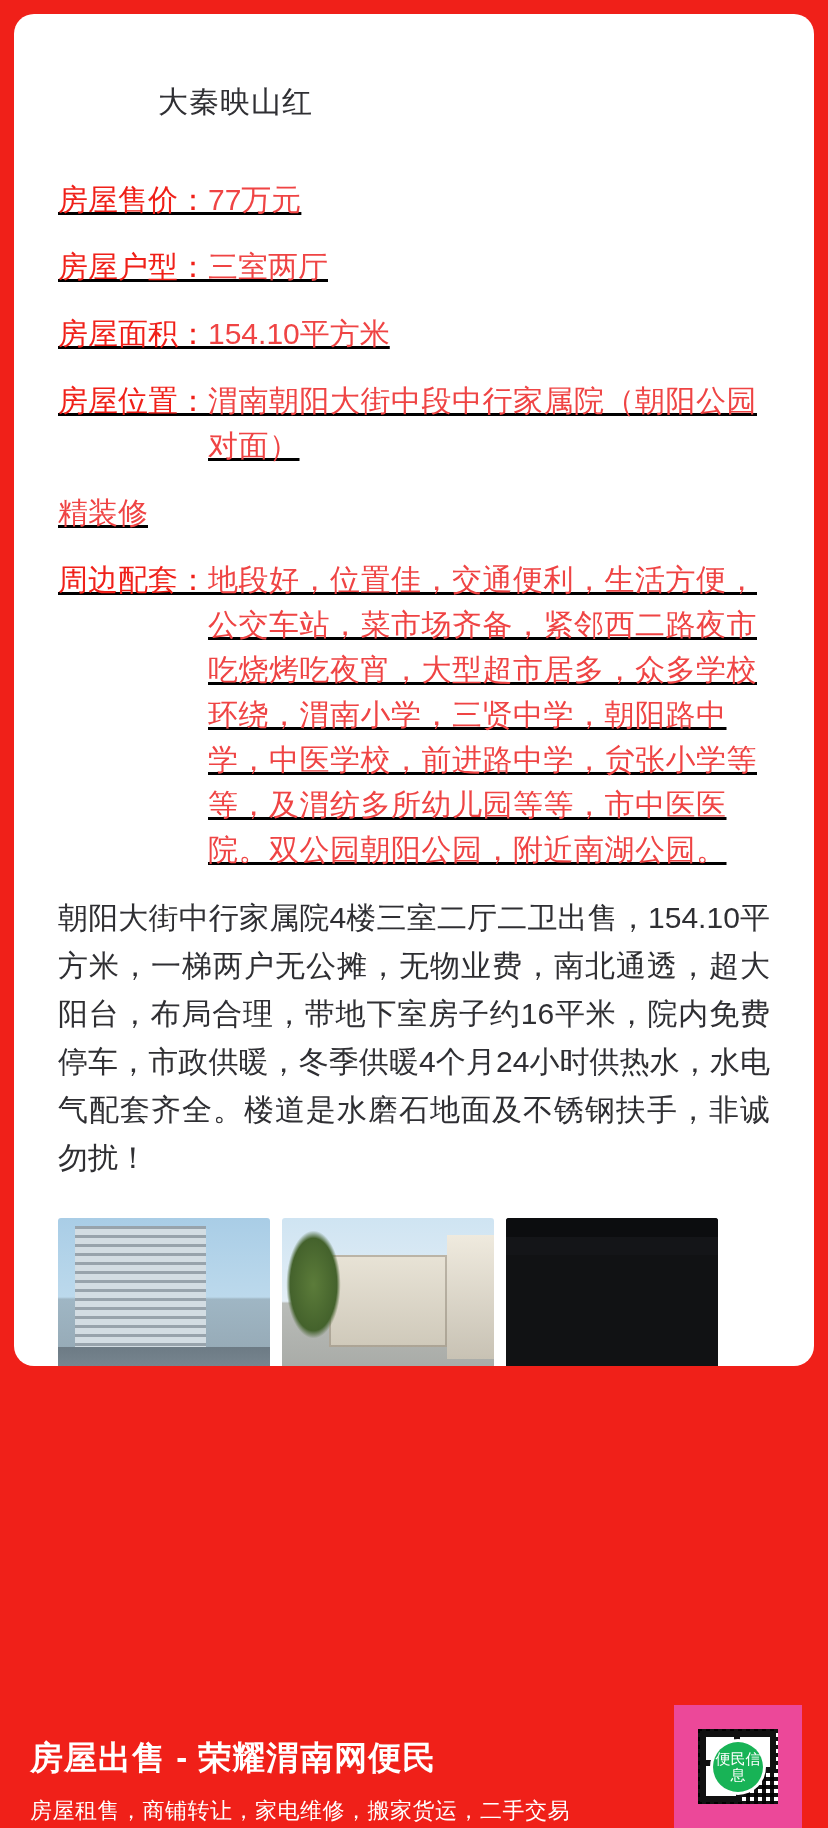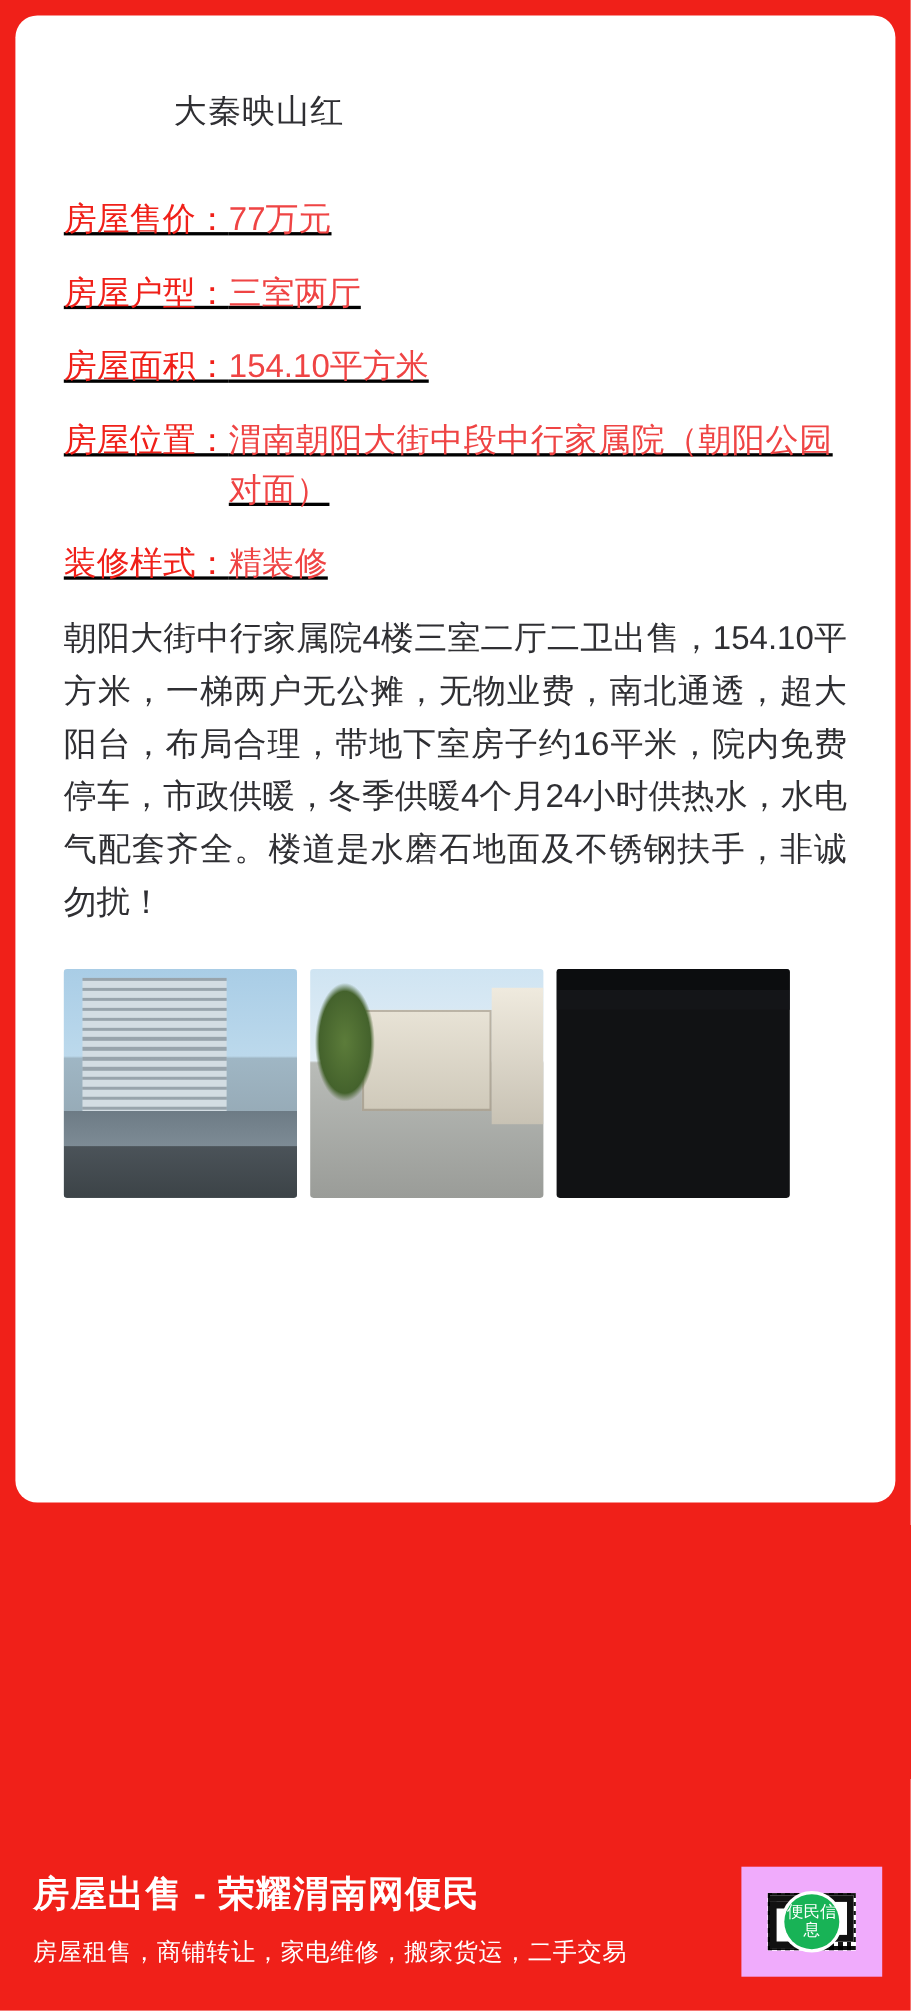--- a/index.html
+++ b/index.html
@@ -139,21 +139,21 @@
   }
   .footer {
     position: absolute;
     left: 0;
     bottom: 0;
     width: 828px;
     height: 188px;
     box-sizing: border-box;
     padding: 26px 26px 0 30px;
     display: flex;
-    align-items: center;
+    align-items: flex-end;
     justify-content: space-between;
     gap: 36px;
   }
   .footer-text {
     flex: 1 1 auto;
     color: #ffffff;
     padding-right: 20px;
   }
   .footer-title {
     font-size: 33px;
@@ -163,22 +163,22 @@
   }
   .footer-sub {
     margin-top: 16px;
     font-size: 22px;
     line-height: 1.55;
     letter-spacing: 0.5px;
   }
   .qr {
     flex: 0 0 auto;
     width: 128px;
-    height: 100px;
-    background: #f0abfc;
+    height: 123px;
+    background: #ec4899;
     padding: 24px;
     box-sizing: border-box;
     position: relative;
   }
   .qr-matrix {
     width: 100%;
     height: 100%;
     background-color: #ffffff;
     background-image:
       repeating-linear-gradient(to right, #111 0 4px, #fff 4px 8px),
@@ -238,25 +238,28 @@
         <span class="spec-label">房屋面积：</span>
         <span class="spec-value">154.10平方米</span>
       </div>
 
       <div class="spec-row wide">
         <span class="spec-label">房屋位置：</span>
         <span class="spec-value">渭南朝阳大街中段中行家属院（朝阳公园对面）</span>
       </div>
 
       <div class="spec-row">
-        <span class="spec-label">装修样式：</span>
         <span class="spec-value">精装修</span>
       </div>
 
 
+      <div class="spec-row wide">
+        <span class="spec-label">周边配套：</span>
+        <span class="spec-value">地段好，位置佳，交通便利，生活方便，公交车站，菜市场齐备，紧邻西二路夜市吃烧烤吃夜宵，大型超市居多，众多学校环绕，渭南小学，三贤中学，朝阳路中学，中医学校，前进路中学，贠张小学等等，及渭纺多所幼儿园等等，市中医医院。双公园朝阳公园，附近南湖公园。</span>
+      </div>
 
     </div>
 
     <div class="desc">朝阳大街中行家属院4楼三室二厅二卫出售，154.10平方米，一梯两户无公摊，无物业费，南北通透，超大阳台，布局合理，带地下室房子约16平米，院内免费停车，市政供暖，冬季供暖4个月24小时供热水，水电气配套齐全。楼道是水磨石地面及不锈钢扶手，非诚勿扰！</div>
 
     <div class="photos">
       <div class="photo ph1">
         
         
       </div>

